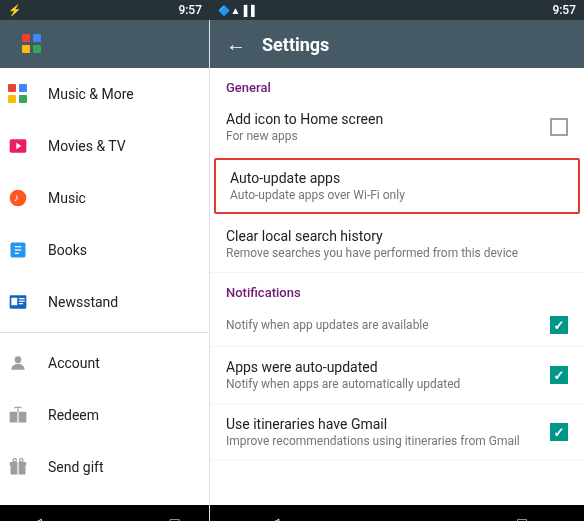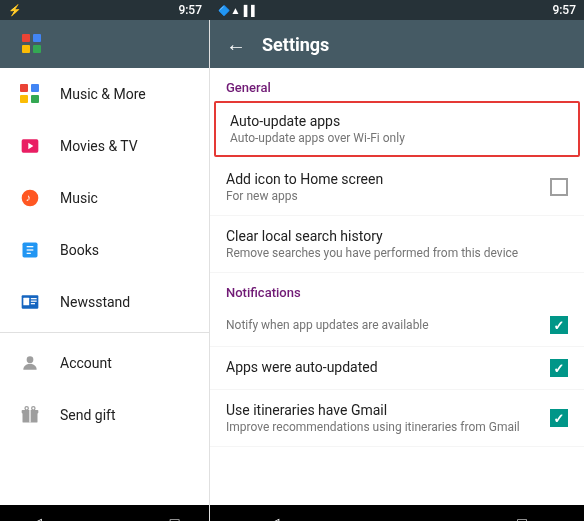--- a/index.html
+++ b/index.html
@@ -58,21 +58,21 @@
     .play-grid span:nth-child(4) { background: #34a853; }
 
     .nav-items {
       flex: 1;
       overflow-y: auto;
     }
 
     .nav-item {
       display: flex;
       align-items: center;
-      padding: 12px 16px;
+      padding: 12px 4px;
       cursor: pointer;
       min-height: 42px;
     }
 
     .nav-icon {
       width: 28px;
       height: 28px;
       display: flex;
       align-items: center;
       justify-content: center;
@@ -360,20 +360,30 @@
         <div class="nav-item">
           <div class="nav-icon">
             <svg width="20" height="20" viewBox="0 0 24 24" fill="#9e9e9e">
                 <circle cx="12" cy="8" r="4"></circle>
                 <path d="M4 20c0-4 3.6-7 8-7s8 3 8 7"></path>
               </svg>
           </div>
           <span class="nav-label">Account</span>
         </div>
 
+        <div class="nav-item">
+          <div class="nav-icon">
+            <svg width="20" height="20" viewBox="0 0 24 24" fill="#9e9e9e">
+                <rect x="2" y="8" width="20" height="13" rx="1"></rect>
+                <path d="M12 8V4M8 4c0-2 8-2 8 0" stroke="#9e9e9e" stroke-width="1.5" fill="none"></path>
+                <line x1="12" y1="8" x2="12" y2="21" stroke="white" stroke-width="1.5"></line>
+              </svg>
+          </div>
+          <span class="nav-label">Redeem</span>
+        </div>
 
         <div class="nav-item">
           <div class="nav-icon">
             <svg width="20" height="20" viewBox="0 0 24 24" fill="#9e9e9e">
                 <rect x="3" y="9" width="18" height="12" rx="1"></rect>
                 <rect x="2" y="6" width="20" height="4" rx="1"></rect>
                 <line x1="12" y1="6" x2="12" y2="21" stroke="white" stroke-width="1.5"></line>
                 <circle cx="8" cy="4" r="2" fill="none" stroke="#9e9e9e" stroke-width="1.5"></circle>
                 <circle cx="16" cy="4" r="2" fill="none" stroke="#9e9e9e" stroke-width="1.5"></circle>
               </svg>
@@ -399,54 +409,55 @@
 
       <div class="settings-header">
         <span class="back-arrow">←</span>
         <span class="settings-title">Settings</span>
       </div>
 
       <div class="settings-content">
 
         <div class="section-label">General</div>
 
+        <div class="settings-item">
+          <div class="settings-item-text">
+            <div class="settings-item-title">Add icon to Home screen</div>
+            <div class="settings-item-subtitle">For new apps</div>
+          </div>
+          <div class="checkbox"></div>
+        </div>
+
         <div class="settings-item highlighted">
           <div class="settings-item-text">
             <div class="settings-item-title">Auto-update apps</div>
             <div class="settings-item-subtitle">Auto-update apps over Wi-Fi only</div>
           </div>
         </div>
 
         <div class="settings-item">
           <div class="settings-item-text">
-            <div class="settings-item-title">Add icon to Home screen</div>
-            <div class="settings-item-subtitle">For new apps</div>
-          </div>
-          <div class="checkbox"></div>
-        </div>
-
-        <div class="settings-item">
-          <div class="settings-item-text">
             <div class="settings-item-title">Clear local search history</div>
             <div class="settings-item-subtitle">Remove searches you have performed from this device</div>
           </div>
         </div>
 
         <div class="section-label">Notifications</div>
 
         <div class="settings-item">
           <div class="settings-item-text">
             <div class="settings-item-subtitle">Notify when app updates are available</div>
           </div>
           <div class="checkbox-checked"></div>
         </div>
 
         <div class="settings-item">
           <div class="settings-item-text">
             <div class="settings-item-title">Apps were auto-updated</div>
+            <div class="settings-item-subtitle">Notify when apps are automatically updated</div>
           </div>
           <div class="checkbox-checked"></div>
         </div>
 
 
         <div class="settings-item">
           <div class="settings-item-text">
             <div class="settings-item-title">Use itineraries have Gmail</div>
             <div class="settings-item-subtitle">Improve recommendations using itineraries from Gmail</div>
           </div>

